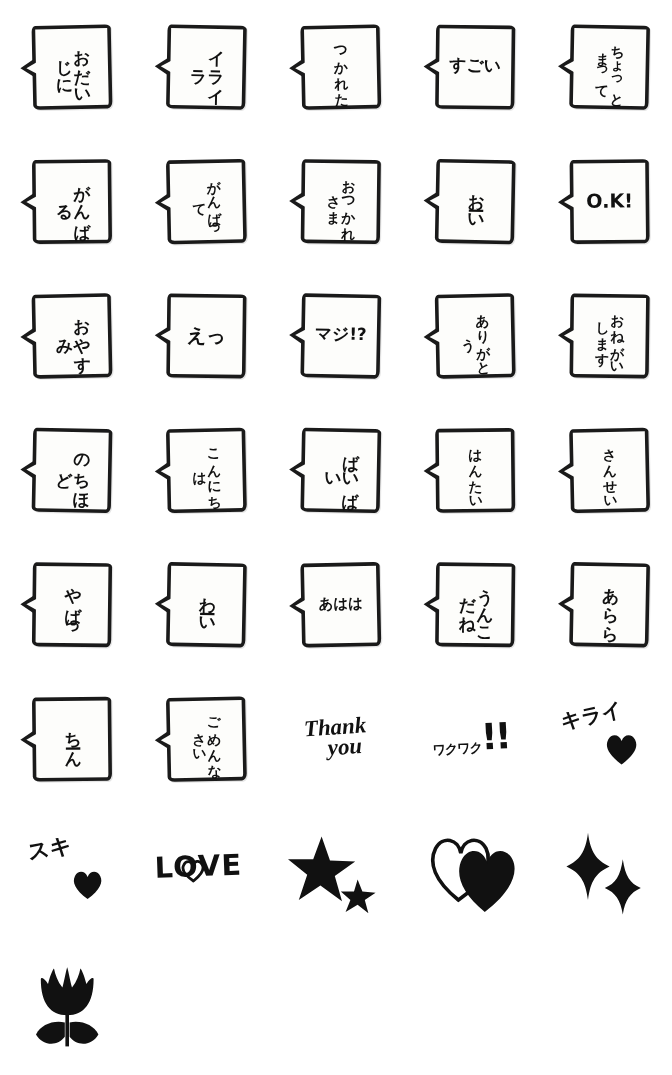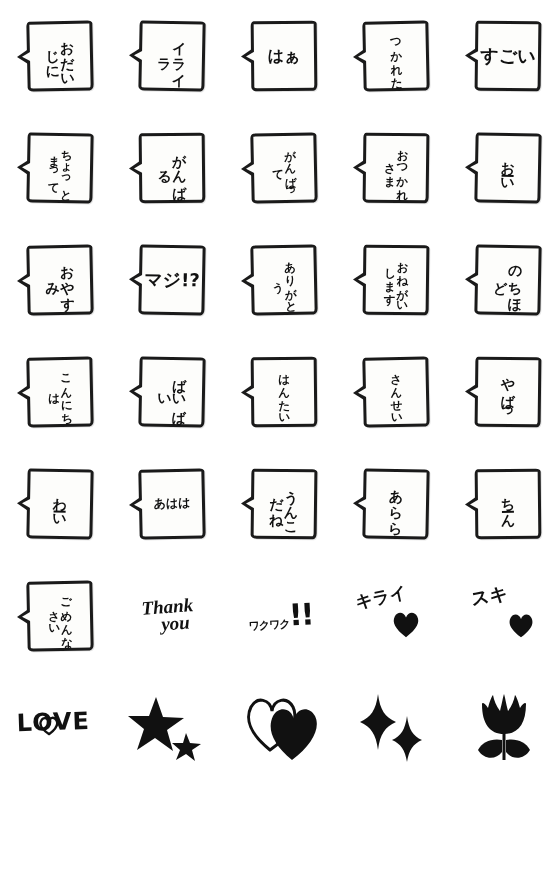--- a/index.html
+++ b/index.html
@@ -101,21 +101,21 @@
   .v-text.two-col { font-size: 14px; }
   .v-text.small { font-size: 11.5px; line-height: 1.08; }
 
   
   .h-text {
     writing-mode: horizontal-tb;
     font-size: 14px;
     line-height: 1.12;
   }
   .h-text.big { font-size: 16px; }
-  .h-text.mid { font-size: 18px; }
+  .h-text.mid { font-size: 14px; }
   .h-text.sm  { font-size: 12px; }
 
   
   .rot1 { transform: rotate(-1.2deg); }
   .rot2 { transform: rotate(1.1deg); }
   .rot3 { transform: rotate(-0.6deg); }
   .rot4 { transform: rotate(0.7deg); }
 
   
   .ink {
@@ -161,98 +161,107 @@
     <div class="balloon-wrap">
       <div class="balloon rot2">
           <span class="tail"></span>
           <span class="tail-in"></span>
         <span class="balloon-text v-text two-col">イライラ</span>
       </div>
     </div>
   </div>
   <div class="cell">
     <div class="balloon-wrap">
+      <div class="balloon rot1">
+          <span class="tail"></span>
+          <span class="tail-in"></span>
+        <span class="balloon-text v-text small">つかれた</span>
+      </div>
+    </div>
+  </div>
+  <div class="cell">
+    <div class="balloon-wrap">
+      <div class="balloon rot4">
+          <span class="tail"></span>
+          <span class="tail-in"></span>
+        <span class="balloon-text h-text mid">すごい</span>
+      </div>
+    </div>
+  </div>
+
+  <div class="cell">
+    <div class="balloon-wrap">
+      <div class="balloon rot2">
+          <span class="tail"></span>
+          <span class="tail-in"></span>
+        <span class="balloon-text v-text small">ちょっとまって</span>
+      </div>
+    </div>
+  </div>
+  <div class="cell">
+    <div class="balloon-wrap">
       <div class="balloon rot3">
           <span class="tail"></span>
           <span class="tail-in"></span>
-        <span class="balloon-text h-text big">はぁ</span>
-      </div>
-    </div>
-  </div>
-  <div class="cell">
-    <div class="balloon-wrap">
-      <div class="balloon rot1">
-          <span class="tail"></span>
-          <span class="tail-in"></span>
-        <span class="balloon-text v-text small">つかれた</span>
-      </div>
-    </div>
-  </div>
-  <div class="cell">
-    <div class="balloon-wrap">
-      <div class="balloon rot4">
-          <span class="tail"></span>
-          <span class="tail-in"></span>
-        <span class="balloon-text h-text mid">すごい</span>
-      </div>
-    </div>
-  </div>
-
-  <div class="cell">
-    <div class="balloon-wrap">
-      <div class="balloon rot2">
-          <span class="tail"></span>
-          <span class="tail-in"></span>
-        <span class="balloon-text v-text small">ちょっとまって</span>
-      </div>
-    </div>
-  </div>
+        <span class="balloon-text v-text two-col">がんばる</span>
+      </div>
+    </div>
+  </div>
+  <div class="cell">
+    <div class="balloon-wrap">
+      <div class="balloon rot1">
+          <span class="tail"></span>
+          <span class="tail-in"></span>
+        <span class="balloon-text v-text small">がんばって</span>
+      </div>
+    </div>
+  </div>
+  <div class="cell">
+    <div class="balloon-wrap">
+      <div class="balloon rot4">
+          <span class="tail"></span>
+          <span class="tail-in"></span>
+        <span class="balloon-text v-text small">おつかれさま</span>
+      </div>
+    </div>
+  </div>
+  <div class="cell">
+    <div class="balloon-wrap">
+      <div class="balloon rot2">
+          <span class="tail"></span>
+          <span class="tail-in"></span>
+        <span class="balloon-text v-text">おーい</span>
+      </div>
+    </div>
+  </div>
+
   <div class="cell">
     <div class="balloon-wrap">
       <div class="balloon rot3">
           <span class="tail"></span>
           <span class="tail-in"></span>
-        <span class="balloon-text v-text two-col">がんばる</span>
-      </div>
-    </div>
-  </div>
-  <div class="cell">
-    <div class="balloon-wrap">
-      <div class="balloon rot1">
-          <span class="tail"></span>
-          <span class="tail-in"></span>
-        <span class="balloon-text v-text small">がんばって</span>
-      </div>
-    </div>
-  </div>
-  <div class="cell">
-    <div class="balloon-wrap">
-      <div class="balloon rot4">
-          <span class="tail"></span>
-          <span class="tail-in"></span>
-        <span class="balloon-text v-text small">おつかれさま</span>
-      </div>
-    </div>
-  </div>
-  <div class="cell">
-    <div class="balloon-wrap">
-      <div class="balloon rot2">
-          <span class="tail"></span>
-          <span class="tail-in"></span>
-        <span class="balloon-text v-text">おーい</span>
-      </div>
-    </div>
-  </div>
-
+        <span class="balloon-text h-text big">O.K!</span>
+      </div>
+    </div>
+  </div>
   <div class="cell">
     <div class="balloon-wrap">
       <div class="balloon rot1">
           <span class="tail"></span>
           <span class="tail-in"></span>
         <span class="balloon-text v-text two-col">おやすみ</span>
+      </div>
+    </div>
+  </div>
+  <div class="cell">
+    <div class="balloon-wrap">
+      <div class="balloon rot4">
+          <span class="tail"></span>
+          <span class="tail-in"></span>
+        <span class="balloon-text h-text big">えっ</span>
       </div>
     </div>
   </div>
   <div class="cell">
     <div class="balloon-wrap">
       <div class="balloon rot2">
           <span class="tail"></span>
           <span class="tail-in"></span>
         <span class="balloon-text h-text mid">マジ!?</span>
       </div>

